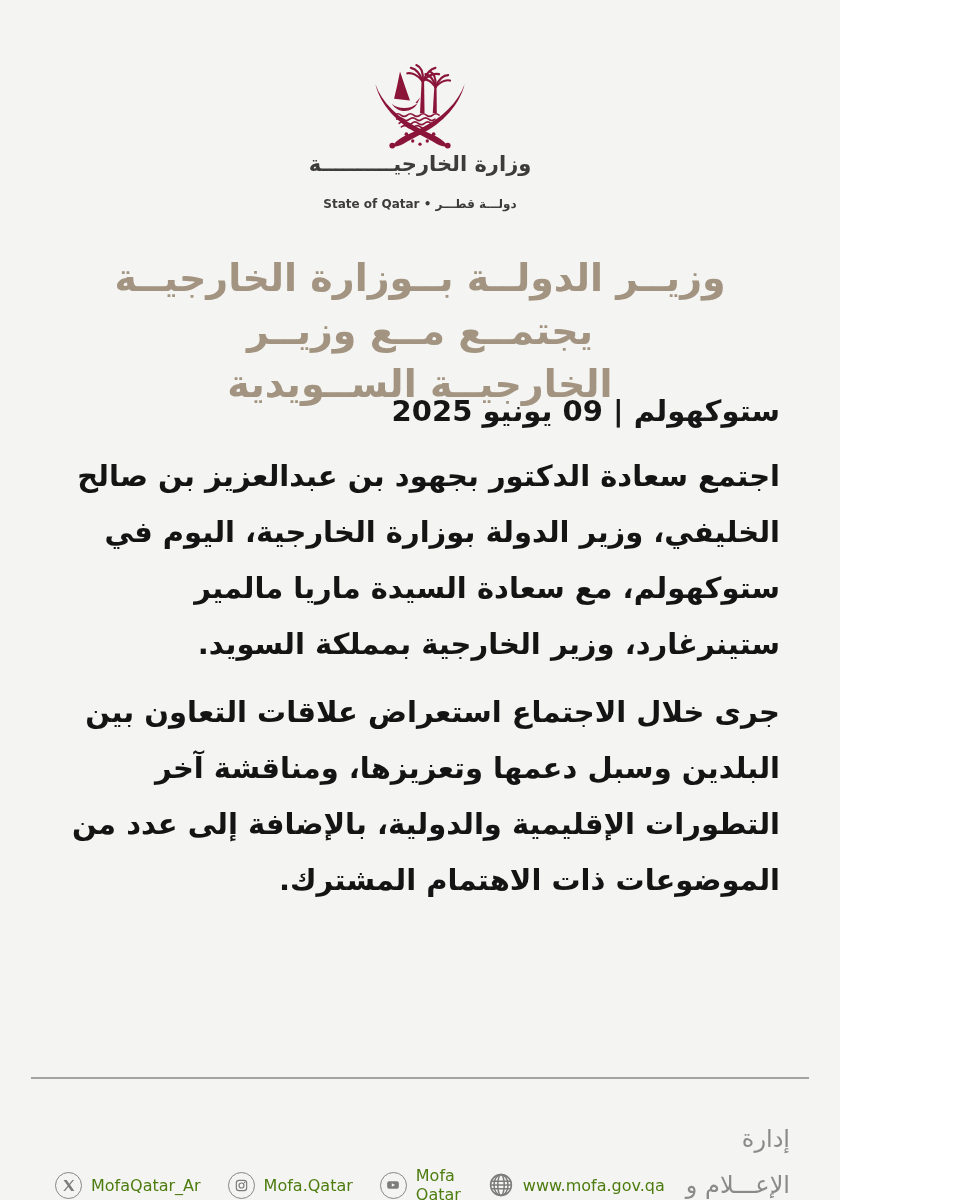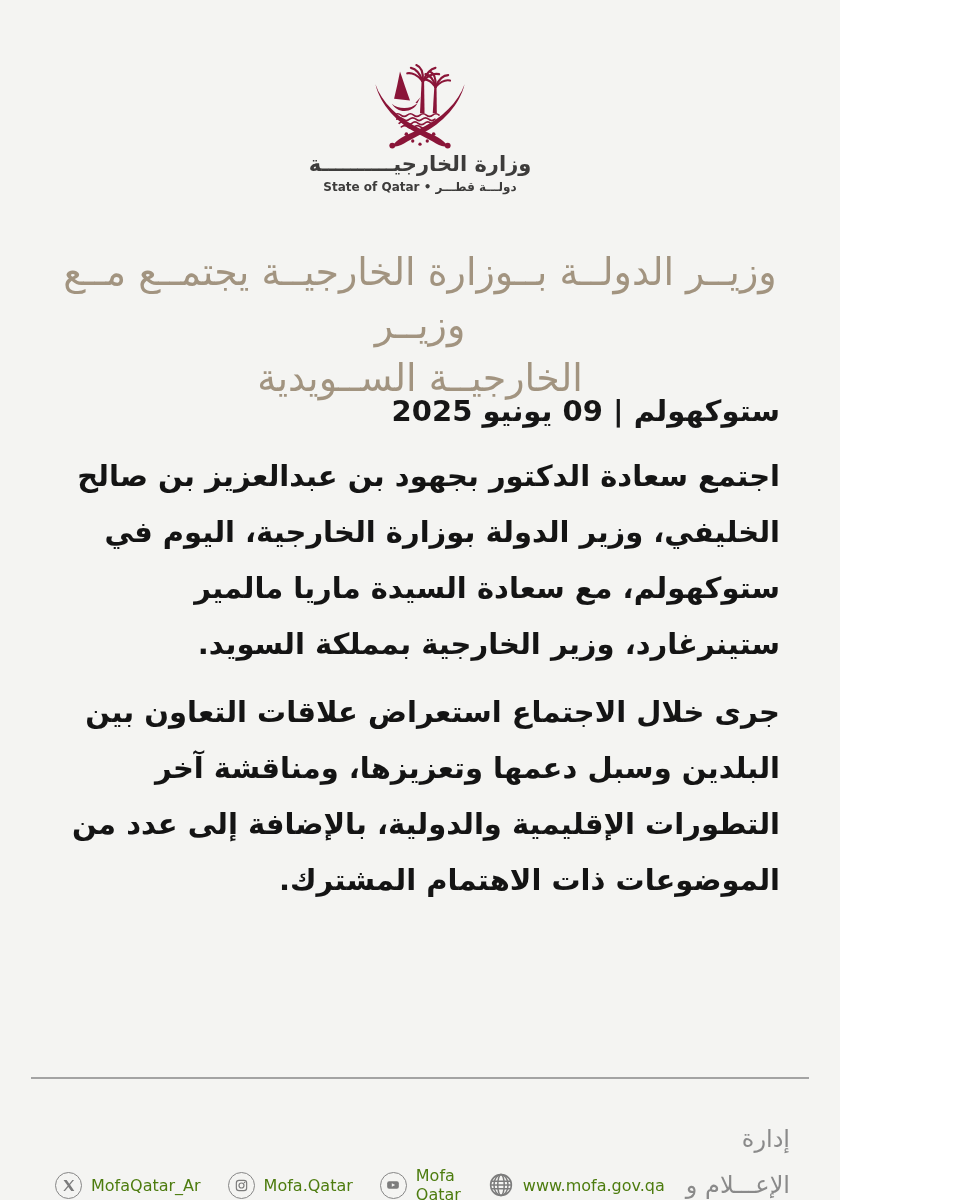--- a/index.html
+++ b/index.html
@@ -8,26 +8,26 @@
     width:840px;height:1200px;
     background:#f4f4f2;
     font-family:"DejaVu Sans","Liberation Sans",sans-serif;
     overflow:hidden;
   }
   
   .logo{position:absolute;top:62px;left:0;right:0;text-align:center;color:#3d3c3b;}
   .emblem{display:block;margin:0 auto;}
   .logo-ar{font-size:21px;font-weight:bold;direction:rtl;margin-top:2px;}
   .logo-en{font-size:18px;font-weight:bold;margin-top:2px;letter-spacing:.2px;}
-  .logo-state{font-size:12px;font-weight:bold;direction:rtl;margin-top:4px;}
+  .logo-state{font-size:12px;font-weight:bold;direction:rtl;margin-top:21px;}
   
   .headline{
-    position:absolute;top:246px;left:55px;right:55px;margin:0;
+    position:absolute;top:252px;left:55px;right:55px;margin:0;
     direction:rtl;text-align:center;
-    color:#a29480;font-size:38px;line-height:53px;font-weight:normal;
+    color:#a29480;font-size:38px;line-height:53px;font-weight:bold;
   }
   
   .dateline{
     position:absolute;top:394px;left:60px;right:60px;
     direction:rtl;text-align:right;
     color:#161616;font-size:29px;font-weight:bold;
   }
   
   .article{
     position:absolute;top:448px;left:58px;right:60px;

